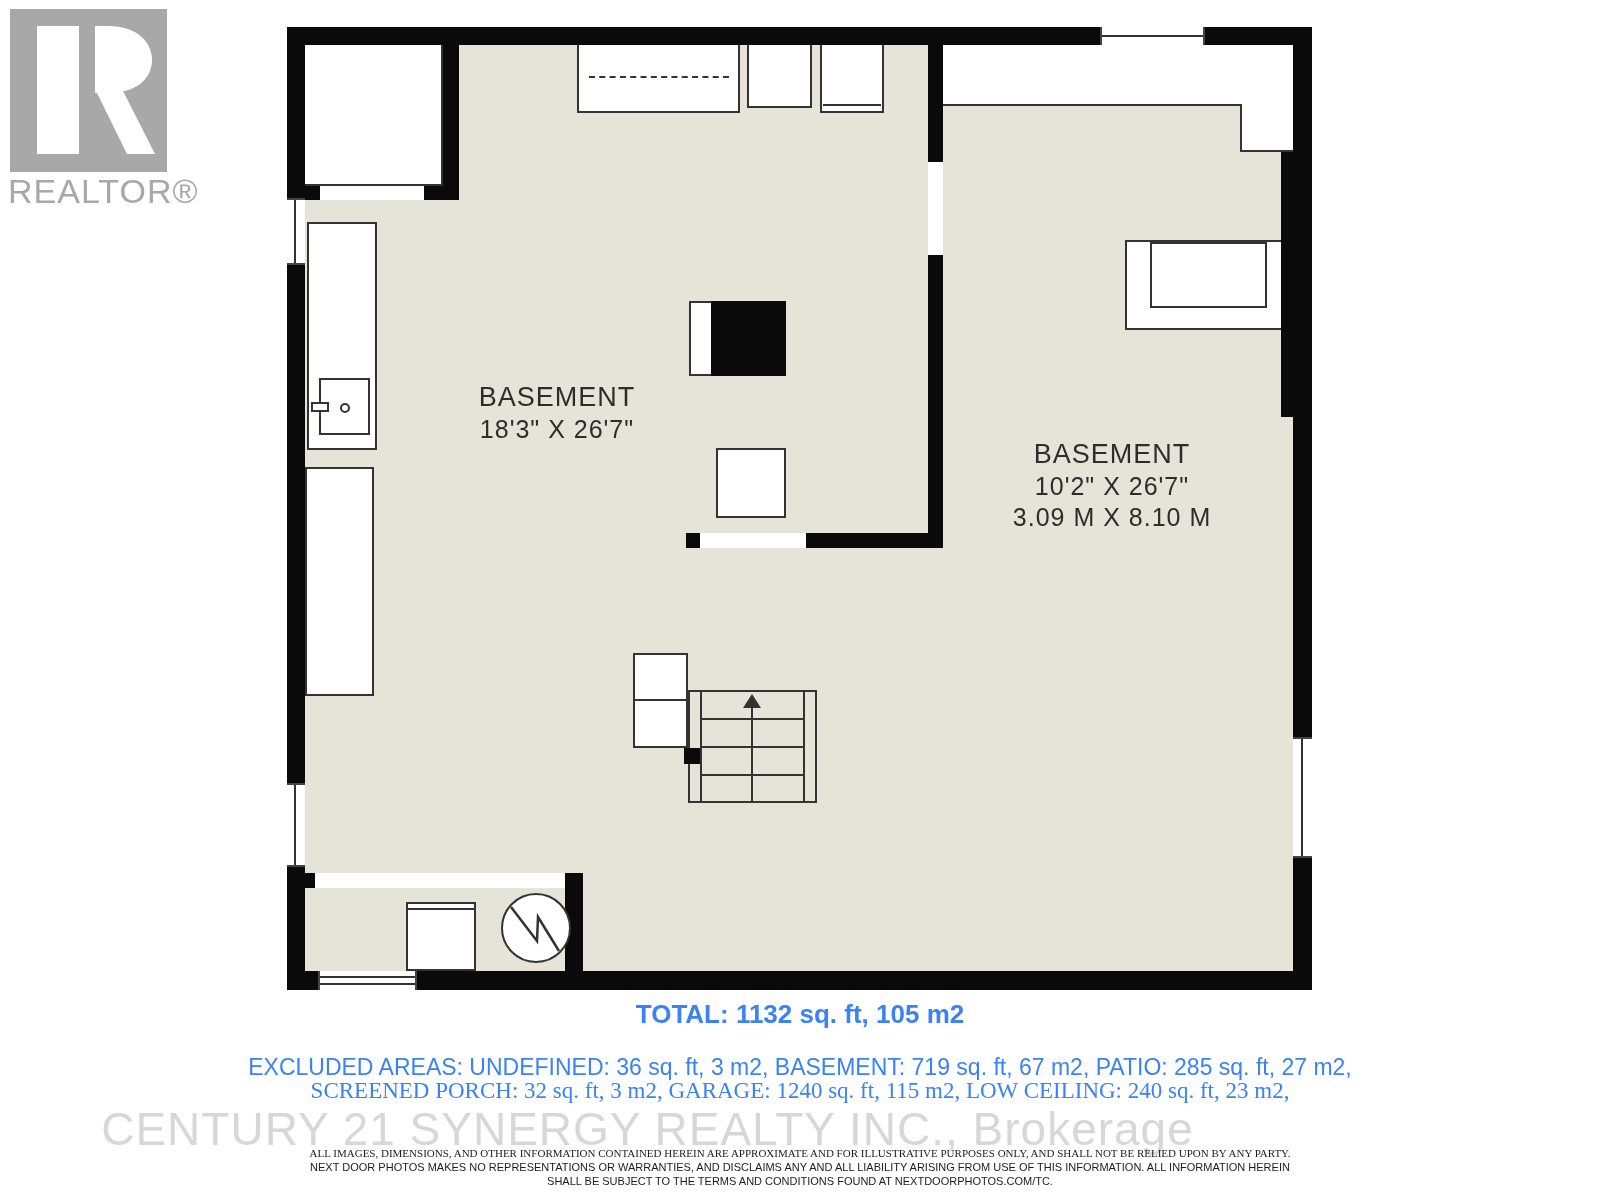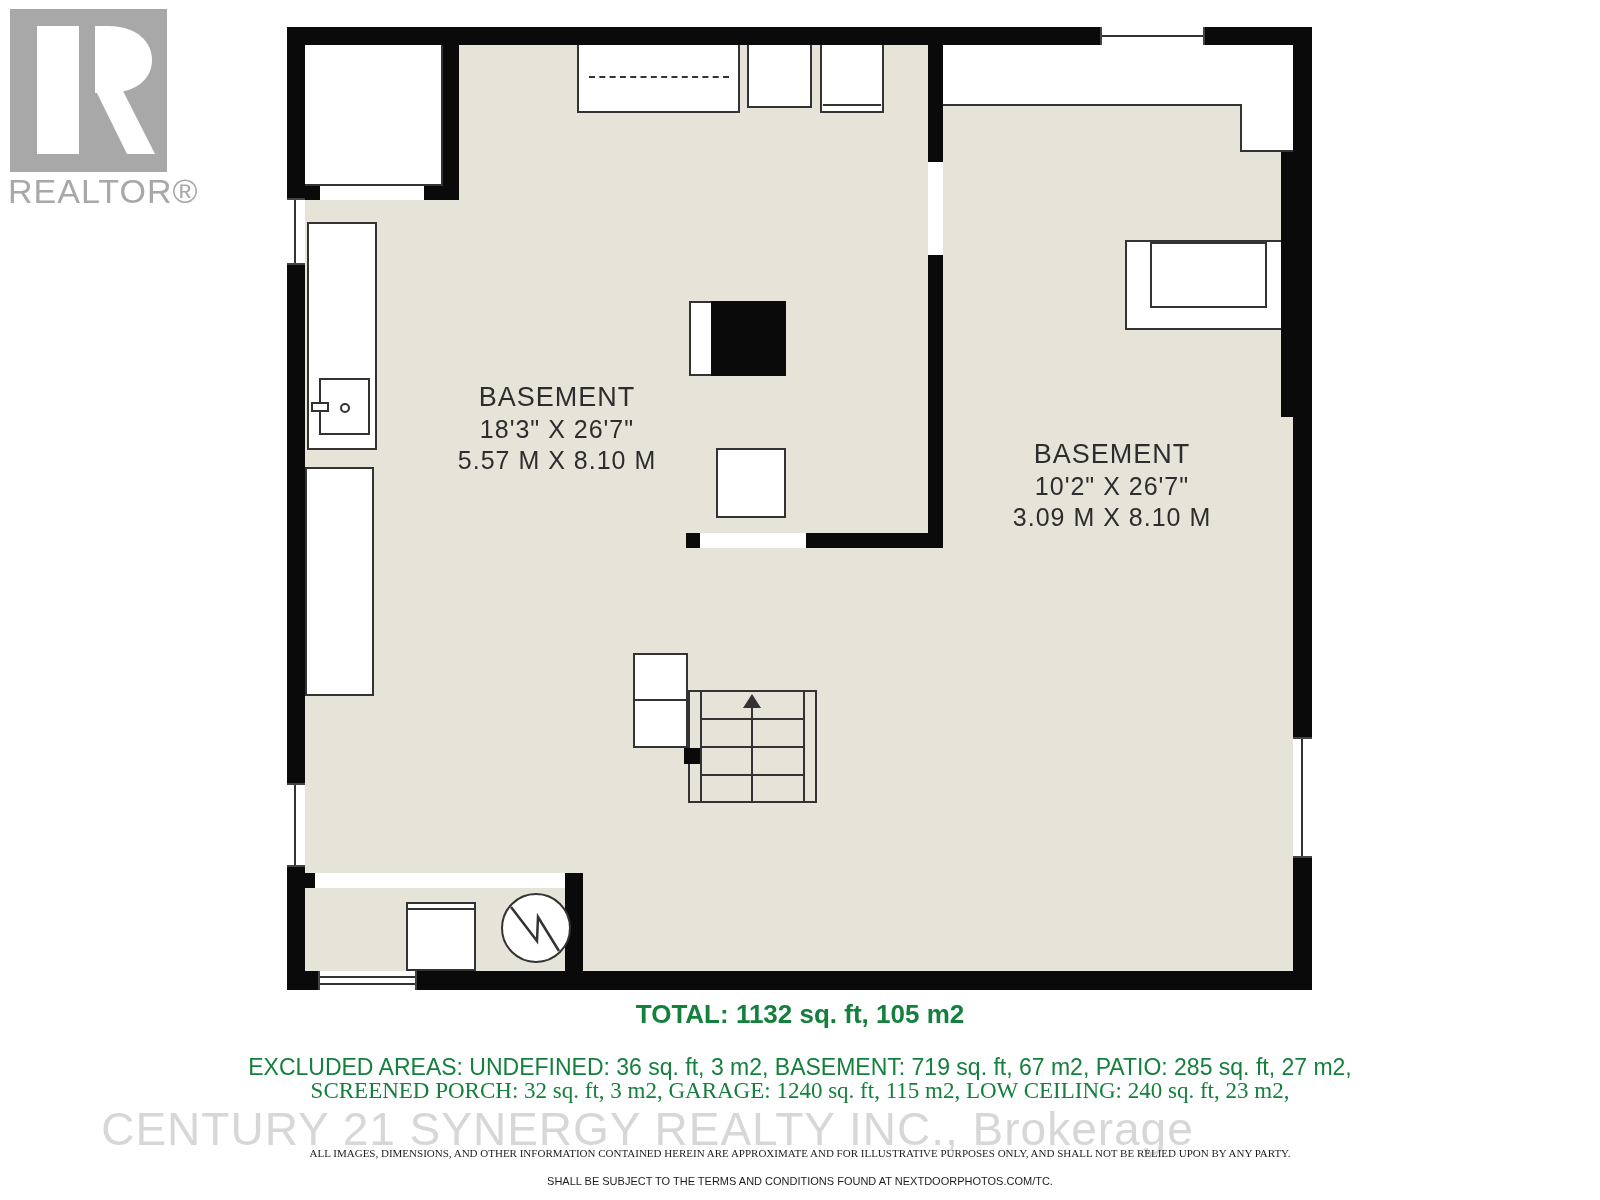--- a/index.html
+++ b/index.html
@@ -10,21 +10,21 @@
   .wall{position:absolute;background:#0a0a0a;}
   .whitebox{position:absolute;background:#ffffff;}
   .outlined{position:absolute;background:#ffffff;border:2px solid #333;box-sizing:border-box;}
   .floor{position:absolute;background:#e6e4d8;}
   .thinline{position:absolute;background:#333;}
   .window-v{position:absolute;background:#fff;border-top:2px solid #444;border-bottom:2px solid #444;box-sizing:border-box;}
   .window-h{position:absolute;background:#fff;border-left:2px solid #444;border-right:2px solid #444;box-sizing:border-box;}
   .room-label{position:absolute;color:#2d2d2d;text-align:center;letter-spacing:1px;}
   .room-label .rl-name{font-size:27px;line-height:33px;}
   .room-label .rl-dim{font-size:25px;line-height:31px;}
-  .summary-line{position:absolute;left:0;width:1600px;text-align:center;color:#15803d;
+  .summary-line{position:absolute;left:0;width:1600px;text-align:center;color:#3b82f6;
                 font-size:23px;line-height:24px;z-index:6;}
   .summary-total{font-weight:bold;font-size:26px;}
   .watermark{position:absolute;left:0;width:1295px;top:1104px;text-align:center;color:#d7d7d7;
              font-size:46px;line-height:50px;letter-spacing:1px;z-index:4;white-space:nowrap;}
   .disclaimer-line{position:absolute;left:0;width:1600px;text-align:center;color:#1c1c1c;
                    font-size:11px;line-height:14px;z-index:6;}
   .logo-text{position:absolute;left:8px;top:172px;width:200px;color:#a8a8a8;
              font-size:34px;letter-spacing:1px;z-index:3;}
 </style>
 </head>
@@ -124,31 +124,31 @@
       <div class="thinline" style="left:0;top:8px;width:101px;height:2px;"></div>
     </div>
     <div class="window-h" style="left:318px;top:971px;width:99px;height:19px;">
       <div class="thinline" style="left:0;top:5px;width:95px;height:2px;"></div>
       <div class="thinline" style="left:0;top:12px;width:95px;height:2px;"></div>
     </div>
 
     <div class="room-label" style="left:427px;top:381px;width:260px;">
       <div class="rl-name">BASEMENT</div>
       <div class="rl-dim">18'3" X 26'7"</div>
-      <div class="rl-dim">5.57 M X 8.10 M</div>
     </div>
     <div class="room-label" style="left:977px;top:438px;width:270px;">
       <div class="rl-name">BASEMENT</div>
       <div class="rl-dim">10'2" X 26'7"</div>
       <div class="rl-dim">3.09 M X 8.10 M</div>
     </div>
   </div>
 
   <div class="watermark">CENTURY 21 SYNERGY REALTY INC., Brokerage</div>
 
   <div class="summary-line summary-total" style="top:1002px;">TOTAL: 1132 sq. ft, 105 m2</div>
   <div class="summary-line" style="top:1055px;">EXCLUDED AREAS: UNDEFINED: 36 sq. ft, 3 m2, BASEMENT: 719 sq. ft, 67 m2, PATIO: 285 sq. ft, 27 m2,</div>
   <div class="summary-line" style="top:1079px;font-family:Liberation Serif, serif;">SCREENED PORCH: 32 sq. ft, 3 m2, GARAGE: 1240 sq. ft, 115 m2, LOW CEILING: 240 sq. ft, 23 m2,</div>
 
   <div class="disclaimer-line" style="top:1146px;font-family:Liberation Serif, serif;">ALL IMAGES, DIMENSIONS, AND OTHER INFORMATION CONTAINED HEREIN ARE APPROXIMATE AND FOR ILLUSTRATIVE PURPOSES ONLY, AND SHALL NOT BE RELIED UPON BY ANY PARTY.</div>
+  <div class="disclaimer-line" style="top:1160px;">NEXT DOOR PHOTOS MAKES NO REPRESENTATIONS OR WARRANTIES, AND DISCLAIMS ANY AND ALL LIABILITY ARISING FROM USE OF THIS INFORMATION. ALL INFORMATION HEREIN</div>
   <div class="disclaimer-line" style="top:1174px;">SHALL BE SUBJECT TO THE TERMS AND CONDITIONS FOUND AT NEXTDOORPHOTOS.COM/TC.</div>
 
 </div>
 
 </body></html>

